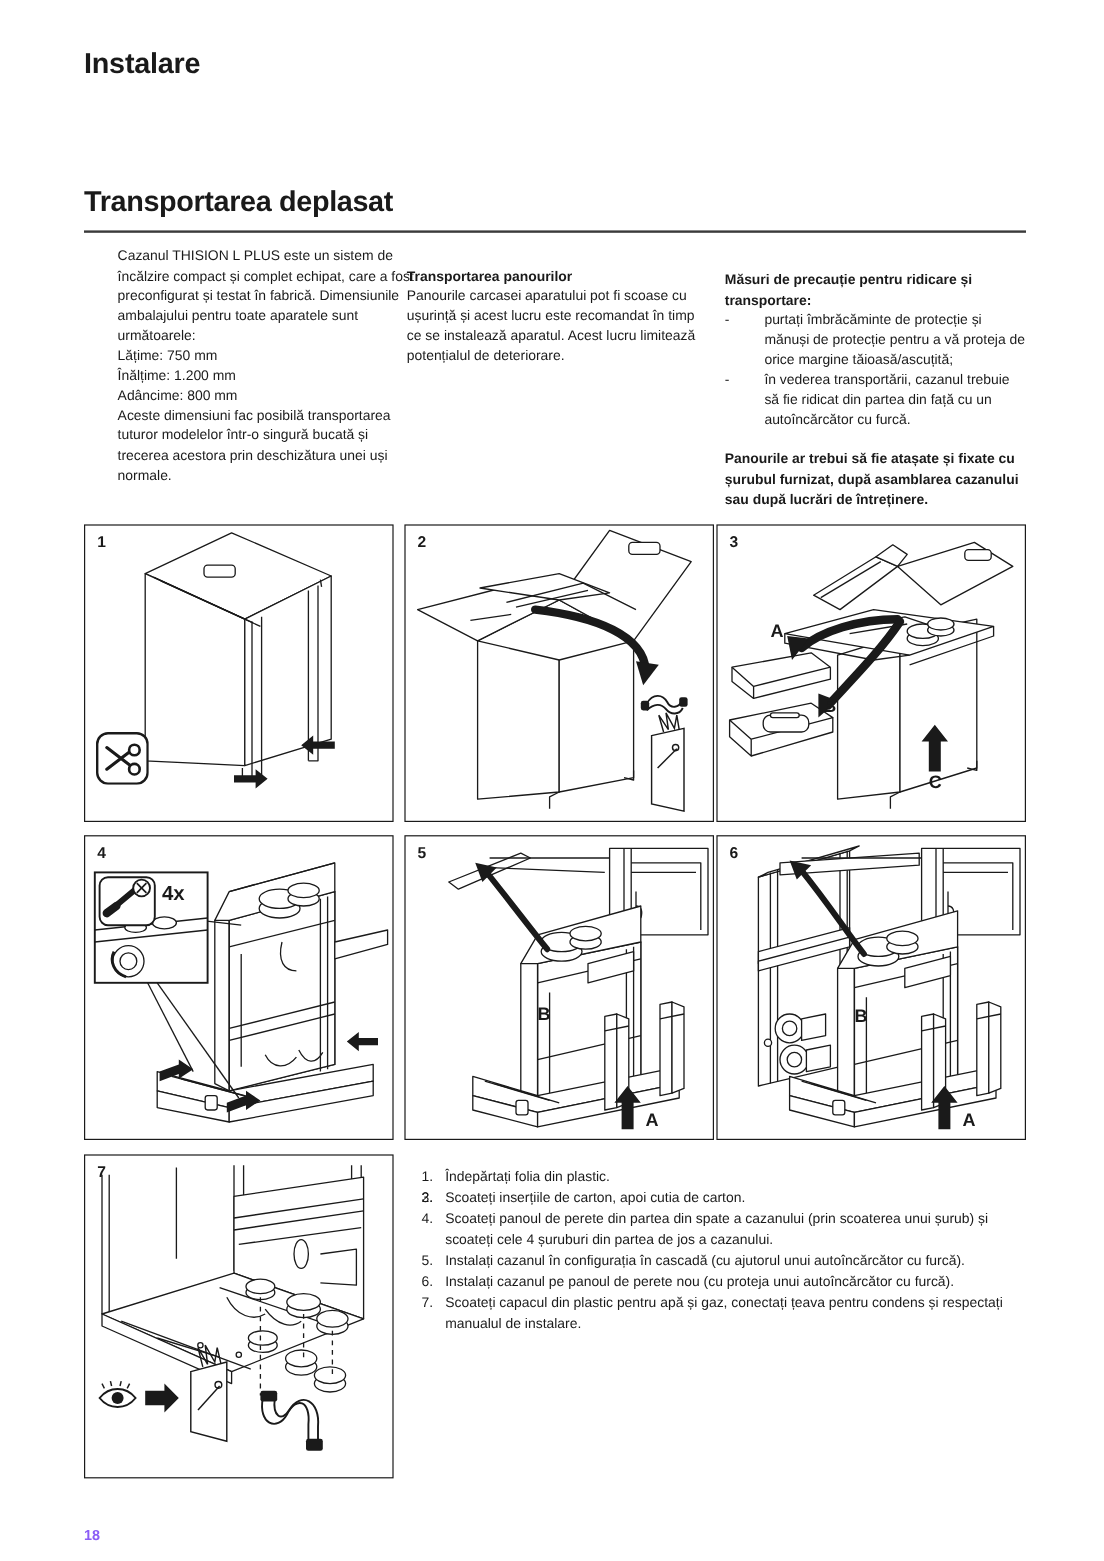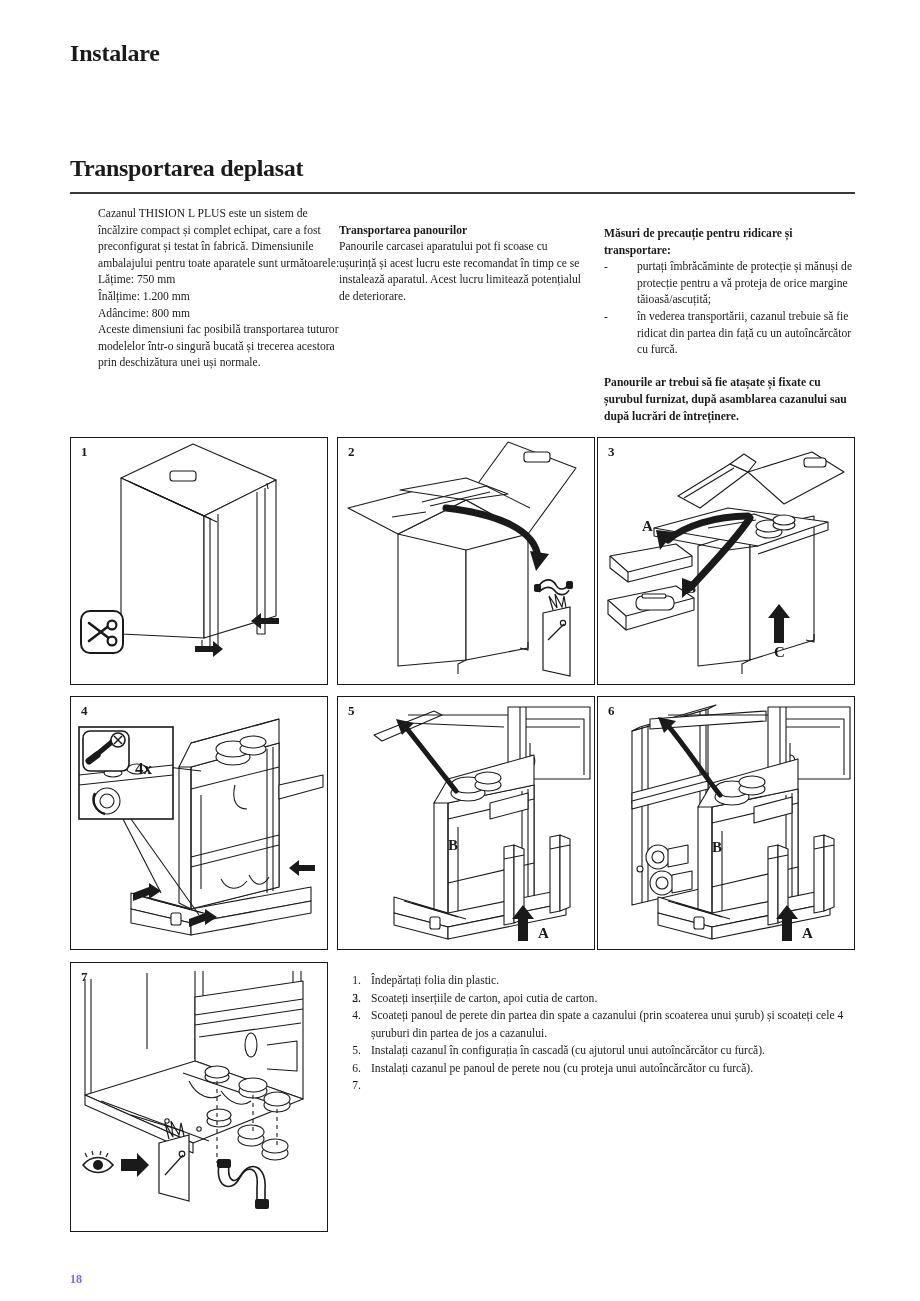--- a/index.html
+++ b/index.html
@@ -7,21 +7,21 @@
   body {
     width: 920px;
     height: 1301px;
     background: #ffffff;
     font-family: "Liberation Sans", sans-serif;
     color: #1a1a1a;
     position: relative;
     overflow: hidden;
   }
 
-  .page { position: absolute; left: 0; top: 0; width: 920px; height: 1301px; font-family: Liberation Serif, serif; }
+  .page { position: absolute; left: 0; top: 0; width: 920px; height: 1301px; }
 
   
   .chapter-title {
     position: absolute;
     left: 70px; top: 40px;
     font-size: 24px;
     font-weight: bold;
     letter-spacing: -0.2px;
   }
   .section-title {
@@ -393,21 +393,21 @@
 
       <g>
         <rect x="12" y="34" width="46" height="40" rx="7" fill="#ffffff" stroke="#1a1a1a" stroke-width="1.6"></rect>
         <line x1="18" y1="64" x2="42" y2="44" stroke="#1a1a1a" stroke-width="5" stroke-linecap="round"></line>
         <line x1="18" y1="64" x2="26" y2="58" stroke="#1a1a1a" stroke-width="7" stroke-linecap="round"></line>
         <circle cx="47" cy="43" r="7" fill="#ffffff" stroke="#1a1a1a" stroke-width="1.6"></circle>
         <line x1="43" y1="39" x2="51" y2="47" stroke="#1a1a1a" stroke-width="1.4"></line>
         <line x1="51" y1="39" x2="43" y2="47" stroke="#1a1a1a" stroke-width="1.4"></line>
       </g>
     </svg>
-    <div class="mult-label" style="left:64px; top:38px;margin-top:24px;">4x</div>
+    <div class="mult-label" style="left:64px; top:38px;">4x</div>
   </div>
 
   <div class="fig f5">
     <div class="fig-num">5</div>
     <svg width="258" height="254" viewBox="0 0 258 254">
       <g class="ln" stroke-width="1.1" stroke-linejoin="round">
 
         <polygon class="fillw" points="36,38 96,14 104,18 44,44"></polygon>
         <line x1="70" y1="18" x2="170" y2="18"></line>
         <line x1="70" y1="26" x2="166" y2="30"></line>
@@ -637,18 +637,19 @@
     <div class="step">
       <span class="num">5.</span>
       <span>Instalați cazanul în configurația în cascadă (cu ajutorul unui autoîncărcător cu furcă).</span>
     </div>
     <div class="step">
       <span class="num">6.</span>
       <span>Instalați cazanul pe panoul de perete nou (cu proteja unui autoîncărcător cu furcă).</span>
     </div>
     <div class="step">
       <span class="num">7.</span>
+      <span>Scoateți capacul din plastic pentru apă și gaz, conectați țeava pentru condens și respectați manualul de instalare.</span>
     </div>
   </div>
 
   <div class="page-number">18</div>
 
 </div>
 
 </body></html>

